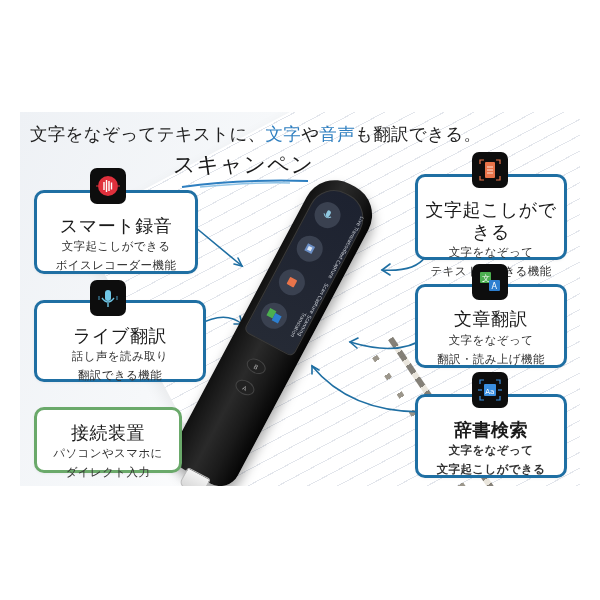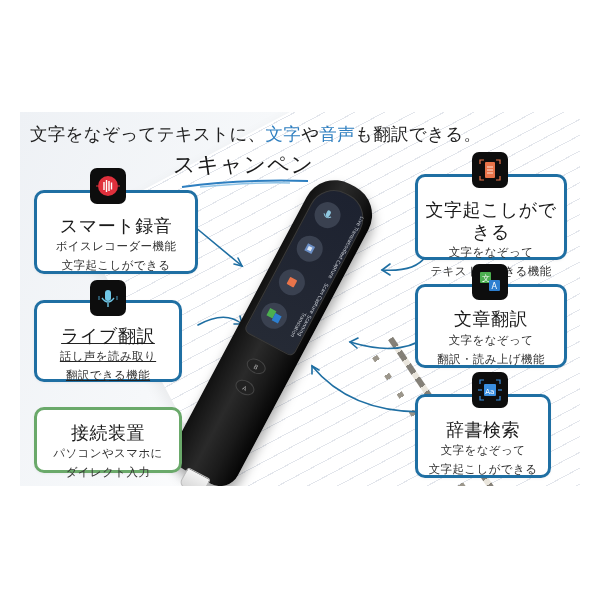--- a/index.html
+++ b/index.html
@@ -150,40 +150,40 @@
       </div>
       <span class="app-label" style="top:124px;">Scanning Translation</span>
     </div>
     <div class="btn" style="top:198px;">B</div>
     <div class="btn" style="top:222px;">A</div>
     <div class="tip"></div>
   </div>
 
   <div class="card" style="left:14px; top:78px; width:164px; height:84px;">
     <div class="title">スマート録音</div>
+    <div class="desc">文字起こしができる</div>
     <div class="desc">ボイスレコーダー機能</div>
-    <div class="desc">文字起こしができる</div>
   </div>
   <div class="icon-tile" style="left:70px; top:56px;">
     <svg width="26" height="26" viewBox="0 0 26 26">
       <circle cx="13" cy="13" r="10" fill="#e0303c"></circle>
       <g stroke="#fff" stroke-width="1.4">
         <line x1="9" y1="9" x2="9" y2="17"></line>
           <line x1="11.5" y1="7" x2="11.5" y2="19"></line>
         <line x1="14" y1="8" x2="14" y2="18"></line>
           <line x1="16.5" y1="9.5" x2="16.5" y2="16.5"></line>
       </g>
       <g stroke="#e0303c" stroke-width="1">
           <line x1="1" y1="13" x2="3" y2="13"></line>
           <line x1="23" y1="13" x2="25" y2="13"></line>
         </g>
     </svg>
   </div>
 
-  <div class="card" style="left:14px; top:188px; width:148px; height:82px;text-decoration:underline;">
+  <div class="card" style="left:14px; top:188px; width:172px; height:82px;">
     <div class="title">ライブ翻訳</div>
     <div class="desc">話し声を読み取り</div>
     <div class="desc">翻訳できる機能</div>
   </div>
   <div class="icon-tile" style="left:70px; top:168px;">
     <svg width="26" height="26" viewBox="0 0 26 26">
       <rect x="10" y="5" width="6" height="11" rx="3" fill="#6fc6e6"></rect>
       <path d="M7 13 Q13 21 19 13" stroke="#6fc6e6" stroke-width="1.4" fill="none"></path>
       <line x1="13" y1="18" x2="13" y2="22" stroke="#6fc6e6" stroke-width="1.4"></line>
       <g stroke="#4a9fc4" stroke-width="1">
@@ -228,21 +228,21 @@
   </div>
   <div class="icon-tile" style="left:452px; top:152px;">
     <svg width="26" height="26" viewBox="0 0 26 26">
       <rect x="3" y="3" width="11" height="11" rx="1" fill="#4caf50"></rect>
       <text x="5" y="12" font-size="8" fill="#fff" font-family="DejaVu Sans, sans-serif">文</text>
       <rect x="12" y="11" width="11" height="11" rx="1" fill="#2d7fd0"></rect>
       <text x="14.5" y="20" font-size="8" fill="#fff" font-family="DejaVu Sans, sans-serif">A</text>
     </svg>
   </div>
 
-  <div class="card" style="left:395px; top:282px; width:136px; height:84px;">
+  <div class="card" style="left:395px; top:282px; width:152px; height:84px;font-weight:bold;">
     <div class="title">辞書検索</div>
     <div class="desc">文字をなぞって</div>
     <div class="desc">文字起こしができる</div>
   </div>
   <div class="icon-tile" style="left:452px; top:260px;">
     <svg width="26" height="26" viewBox="0 0 26 26">
       <g stroke="#3b8fe0" stroke-width="1.2" fill="none">
         <path d="M3 7 V3 H7"></path>
           <path d="M19 3 H23 V7"></path>
           <path d="M3 19 V23 H7"></path>

